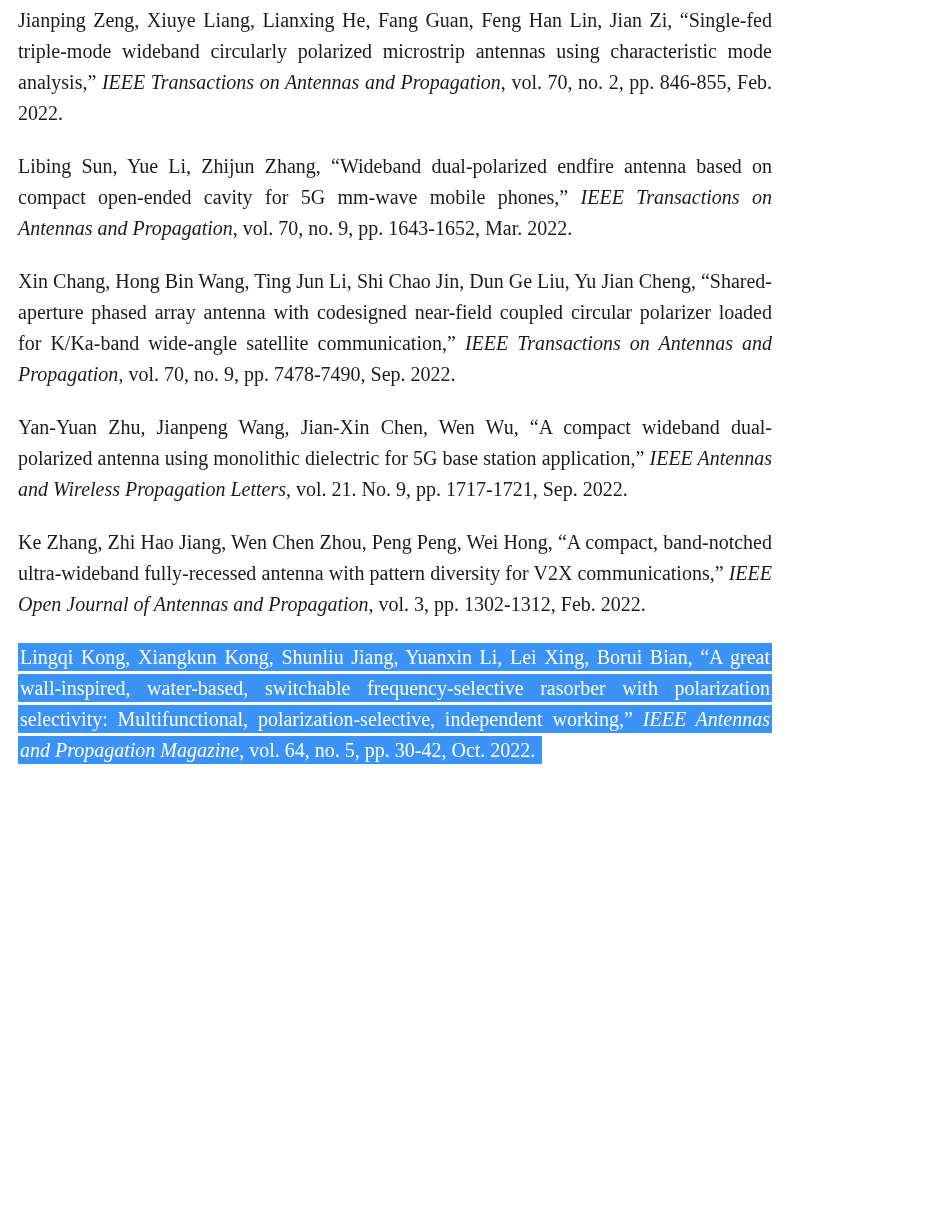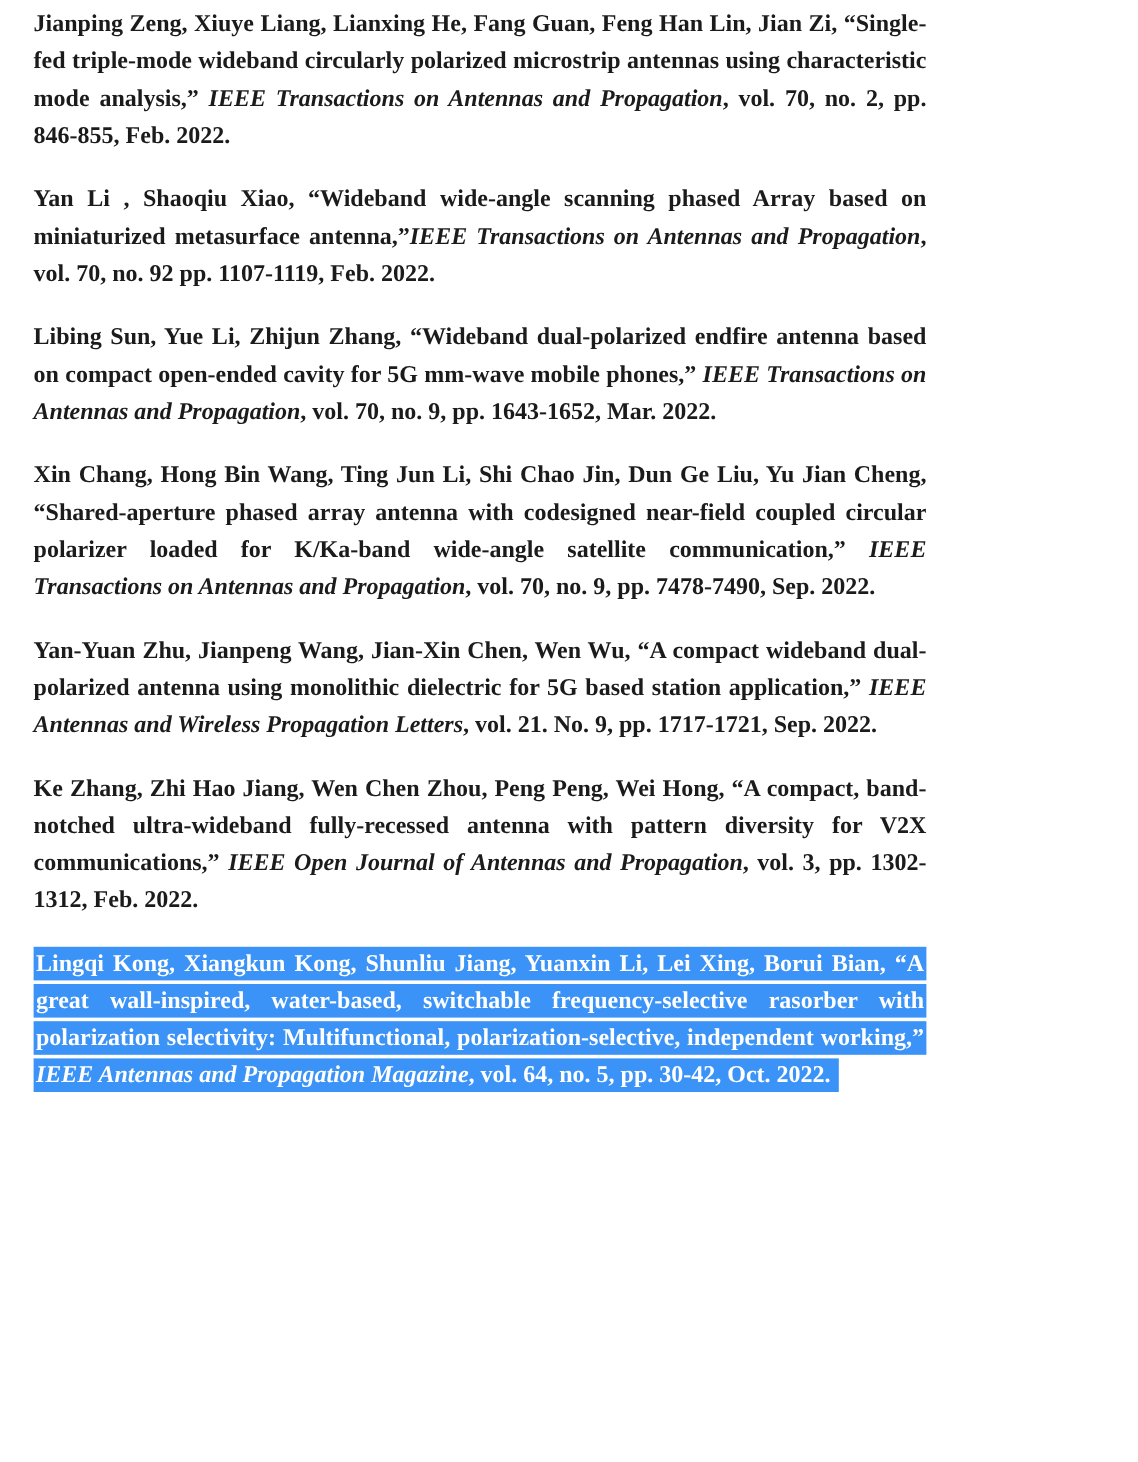--- a/index.html
+++ b/index.html
@@ -14,42 +14,40 @@
     background:var(--page-bg);
     overflow:hidden;
   }
   body{
     font-family:"Liberation Serif","DejaVu Serif",serif;
     font-size:20px;
     line-height:31px;
     color:var(--text-color);
   }
   .page{
-    padding:5px 27px 0 28px;
+    padding:5px 27px 0 18px;
     width:799px;
-    font-weight:bold;
   }
   p.ref{
     text-align:justify;
     margin:0 0 22px 0;
   }
   p.ref:last-child{margin-bottom:1px;}
   i{font-style:italic;}
   .sel{
     background:var(--sel-bg);
     color:var(--sel-fg);
     padding:3px 2px;
     -webkit-box-decoration-break:clone;
     box-decoration-break:clone;
   }
 </style>
 </head>
 <body>
 
 <div class="page">
     <p class="ref"><span>Jianping Zeng, Xiuye Liang, Lianxing He, Fang Guan, Feng Han Lin, Jian Zi, “Single-fed triple-mode wideband circularly polarized microstrip antennas using characteristic mode analysis,” </span><i>IEEE Transactions on Antennas and Propagation</i><span>, vol. 70, no. 2, pp. 846-855, Feb. 2022.</span></p>
-    <p class="ref"><span>Yan Li , Shaoqiu Xiao, “Wideband wide-angle scanning phased Array based on miniaturized metasurface antenna,”</span><i>IEEE Transactions on Antennas and Propagation</i><span>, vol. 70, no. 92 pp. 1107-1119, Feb. 2022.</span></p>
     <p class="ref"><span>Libing Sun, Yue Li, Zhijun Zhang, “Wideband dual-polarized endfire antenna based on compact open-ended cavity for 5G mm-wave mobile phones,” </span><i>IEEE Transactions on Antennas and Propagation</i><span>, vol. 70, no. 9, pp. 1643-1652, Mar. 2022.</span></p>
     <p class="ref"><span>Xin Chang, Hong Bin Wang, Ting Jun Li, Shi Chao Jin, Dun Ge Liu, Yu Jian Cheng, “Shared-aperture phased array antenna with codesigned near-field coupled circular polarizer loaded for K/Ka-band wide-angle satellite communication,” </span><i>IEEE Transactions on Antennas and Propagation</i><span>, vol. 70, no. 9, pp. 7478-7490, Sep. 2022.</span></p>
-    <p class="ref"><span>Yan-Yuan Zhu, Jianpeng Wang, Jian-Xin Chen, Wen Wu, “A compact wideband dual-polarized antenna using monolithic dielectric for 5G based station application,” </span><i>IEEE Antennas and Wireless Propagation Letters</i><span>, vol. 21. No. 9, pp. 1717-1721, Sep. 2022.</span></p>
+    <p class="ref"><span>Yan-Yuan Zhu, Jianpeng Wang, Jian-Xin Chen, Wen Wu, “A compact wideband dual-polarized antenna using monolithic dielectric for 5G base station application,” </span><i>IEEE Antennas and Wireless Propagation Letters</i><span>, vol. 21. No. 9, pp. 1717-1721, Sep. 2022.</span></p>
     <p class="ref"><span>Ke Zhang, Zhi Hao Jiang, Wen Chen Zhou, Peng Peng, Wei Hong, “A compact, band-notched ultra-wideband fully-recessed antenna with pattern diversity for V2X communications,” </span><i>IEEE Open Journal of Antennas and Propagation</i><span>, vol. 3, pp. 1302-1312, Feb. 2022.</span></p>
     <p class="ref"><span class="sel"><span>Lingqi Kong, Xiangkun Kong, Shunliu Jiang, Yuanxin Li, Lei Xing, Borui Bian, “A great wall-inspired, water-based, switchable frequency-selective rasorber with polarization selectivity: Multifunctional, polarization-selective, independent working,” </span><i>IEEE Antennas and Propagation Magazine</i><span>, vol. 64, no. 5, pp. 30-42, Oct. 2022.</span>&nbsp;</span></p>
   </div>
 
 </body></html>

